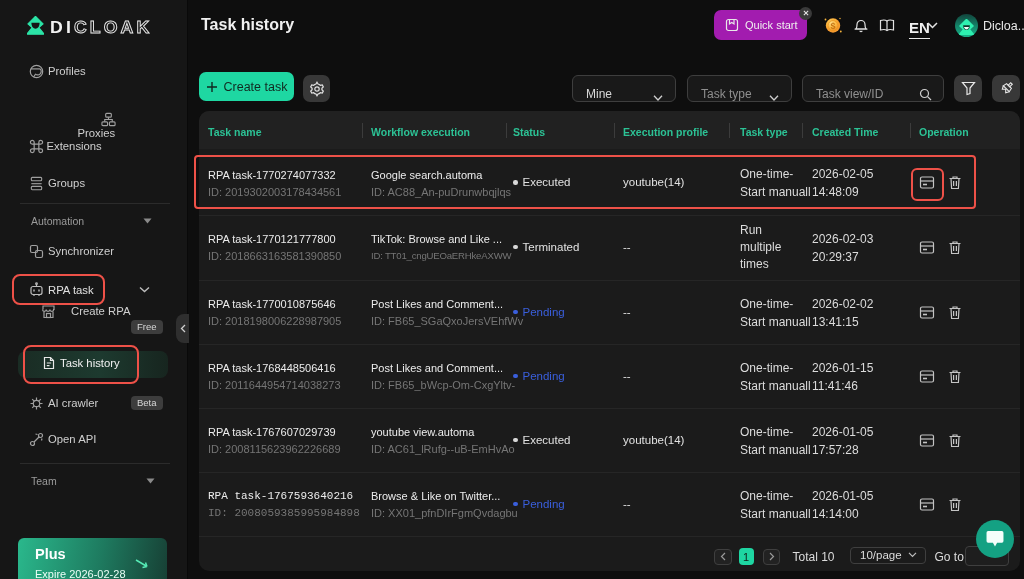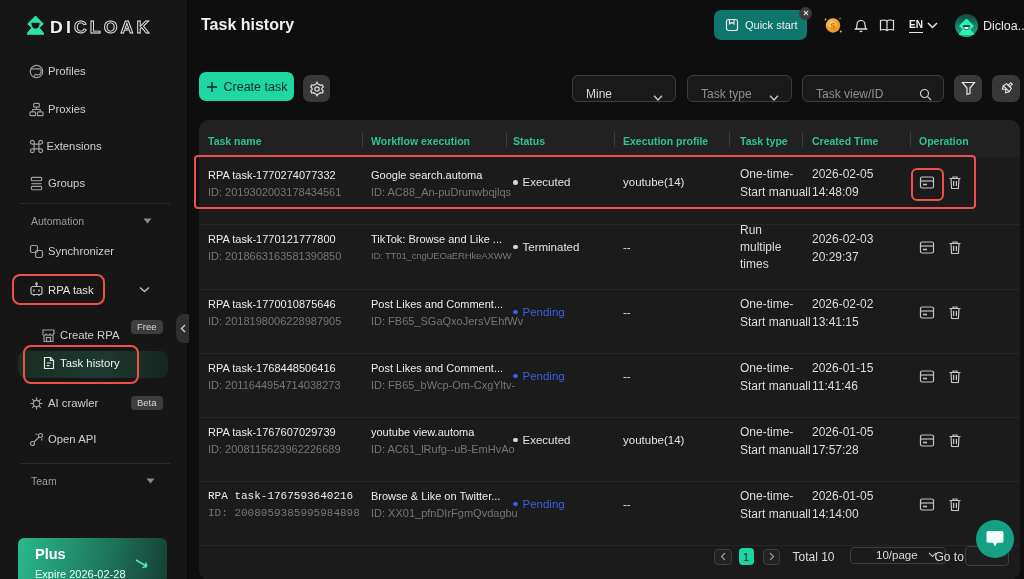--- a/index.html
+++ b/index.html
@@ -19,21 +19,21 @@
   .red { position:absolute; border:2.5px solid #ee5148; z-index:50; }
 
   
   #title { position:absolute; left:201px; top:16px; font-size:16px; font-weight:700; color:#f0f0f0; }
 
   
   .ctl { position:absolute; top:75px; height:27px; border:1px solid #3e3e3e; border-radius:6px; background:#191919; display:flex; align-items:flex-end; font-size:12px; color:#d8d8d8; }
   .btn-sq { position:absolute; top:75px; height:27px; width:27px; background:#383838; border-radius:7px; display:flex; align-items:center; justify-content:center; }
 
   
-  #table { position:absolute; left:199px; top:120px; width:821px; height:460px; background:#1b1b1b; border-radius:10px; }
+  #table { position:absolute; left:199px; top:111px; width:821px; height:460px; background:#1b1b1b; border-radius:10px; }
   #thead { position:absolute; left:0; top:0; width:821px; height:38px; background:#212121; border-radius:10px 10px 0 0; }
   .th { position:absolute; top:0; height:38px; display:flex; align-items:center; color:#2cc295; font-size:10.5px; font-weight:700; padding-top:3px; }
   .vsep { position:absolute; top:12px; height:15px; width:1px; background:#3c3c3c; }
   .hsep { position:absolute; left:0; width:821px; height:1px; background:#262626; }
   .cell1 { position:absolute; }
   .t1 { font-size:11px; color:#ececec; line-height:17px; white-space:nowrap; }
   .t2 { font-size:11px; color:#757575; line-height:16px; white-space:nowrap; }
   .st { font-size:11.5px; color:#e2e2e2; white-space:nowrap; }
   .dt { font-size:12px; color:#dcdcdc; line-height:18px; white-space:nowrap; }
   .pend { color:#3a5fdd; }
@@ -55,21 +55,21 @@
   <div class="mi" style="top:56px;text-align:center;">
     <svg style="margin-left:28.5px;" width="15" height="15" viewBox="0 0 15 15" fill="none" stroke="#a0a0a0" stroke-width="1.2">
       <circle cx="7.5" cy="7.5" r="6.2"></circle>
         <path d="M1.9 4.9 L11.2 4.9"></path>
         <path d="M11.2 4.9 A3.3 3.3 0 1 1 6.3 9.8"></path>
         <path d="M6.6 10 L4.6 13"></path>
     </svg>
     <span style="margin-left:4.5px;">Profiles</span>
   </div>
 
-  <div class="mi" style="top:94px;">
+  <div class="mi" style="top:112px;flex-direction:column;">
     <svg style="margin-left:28.5px;" width="15" height="15" viewBox="0 0 16 16" fill="none" stroke="#a0a0a0" stroke-width="1.2">
       <rect x="5" y="1.5" width="6" height="4" rx="1"></rect>
         <rect x="1" y="10.5" width="6" height="4" rx="1"></rect>
         <rect x="9" y="10.5" width="6" height="4" rx="1"></rect>
       <path d="M8 5.5 L8 8 M4 10.5 L4 8 L12 8 L12 10.5"></path>
     </svg>
     <span style="margin-left:4.5px;">Proxies</span>
   </div>
 
   <div class="mi" style="top:131px;">
@@ -110,21 +110,21 @@
         <path d="M7.5 4.5 L7.5 2 M5 12.5 L5 14 M10 12.5 L10 14"></path>
         <circle cx="7.5" cy="1.7" r="0.8"></circle>
         <path d="M5 7.5 L5 9.5 M10 7.5 L10 9.5" stroke-width="1.4"></path>
     </svg>
     <span style="margin-left:4px; color:#e0e0e0;">RPA task</span>
     <svg style="position:absolute; left:139px;" width="11" height="7" viewBox="0 0 11 7" fill="none" stroke="#bdbdbd" stroke-width="1.4">
         <path d="M1 1.5 L5.5 5.5 L10 1.5"></path>
       </svg>
   </div>
 
-  <div class="mi" style="top:320px;">
+  <div class="mi" style="top:296px;gap:11px;">
     <svg style="margin-left:41px;" width="15" height="15" viewBox="0 0 15 15" fill="none" stroke="#a0a0a0" stroke-width="1.2">
       <path d="M2 5.5 L2 2 L13 2 L13 5.5"></path>
         <path d="M1.5 5.5 A1.8 1.8 0 0 0 5.2 5.5 A1.8 1.8 0 0 0 8.9 5.5 A1.8 1.8 0 0 0 12.6 5.5 L13.5 5.5"></path>
         <path d="M3 7.5 L3 13.5 L12 13.5 L12 7.5"></path>
         <rect x="5.5" y="9.5" width="4" height="4"></rect>
     </svg>
     <span style="margin-left:4px;">Create RPA</span>
   </div>
   <div class="badge" style="left:131px; top:320px;">Free</div>
 
@@ -174,21 +174,21 @@
 
   <div class="abs" style="left:176px; top:314px; width:13px; height:29px; background:#2f2f2f; border-radius:8px 0 0 8px; display:flex; align-items:center; justify-content:center;">
     <svg width="6" height="9" viewBox="0 0 6 9" fill="none" stroke="#d0d0d0" stroke-width="1.3">
         <path d="M5 1 L1.5 4.5 L5 8"></path>
       </svg>
   </div>
 </div>
 
 <div id="title">Task history</div>
 
-<div class="abs" style="left:714px; top:10px; width:93px; height:29.5px; background:#0f766e; border-radius:7px; display:flex; align-items:center; z-index:3;">
+<div class="abs" style="left:714px; top:10px; width:93px; height:29.5px; background:#a21caf; border-radius:7px; display:flex; align-items:center; z-index:3;">
   <svg style="margin-left:11px;" width="14" height="14" viewBox="0 0 14 14" fill="none" stroke="#e8e8e8" stroke-width="1.2">
     <rect x="1.5" y="1.5" width="11" height="11" rx="2"></rect>
       <path d="M4.5 1.5 L4.5 6 L6.75 4.5 L9 6 L9 1.5"></path>
   </svg>
   <span style="margin-left:6px; font-size:11px; color:#efefef;">Quick start</span>
 </div>
 <div class="abs" style="left:799px; top:6.5px; width:13px; height:13px; background:#3a3a3a; border-radius:50%; z-index:4; display:flex; align-items:center; justify-content:center;">
   <svg width="6" height="6" viewBox="0 0 7 7" stroke="#e5e5e5" stroke-width="1.2">
       <path d="M1 1 L6 6 M6 1 L1 6"></path>
     </svg>
@@ -214,21 +214,21 @@
   <path d="M2 11 C2 11 3 9.8 3 6.5 A4 4 0 0 1 11 6.5 C11 9.8 12 11 12 11 Z"></path>
   <path d="M1 11 L13 11" stroke-linecap="round"></path>
     <path d="M6 13.2 A1.2 1.2 0 0 0 8 13.2" stroke-linecap="round"></path>
 </svg>
 
 <svg class="abs" style="left:879px; top:19px;" width="16" height="13" viewBox="0 0 16 13" fill="none" stroke="#e3e3e3" stroke-width="1.2">
   <path d="M8 2 C6.5 0.8 4 0.8 1.5 1.5 L1.5 11 C4 10.3 6.5 10.3 8 11.5 C9.5 10.3 12 10.3 14.5 11 L14.5 1.5 C12 0.8 9.5 0.8 8 2 Z"></path>
   <path d="M8 2 L8 11.5"></path>
 </svg>
 
-<div class="abs" style="left:909px; top:19px; font-size:10px; font-weight:700; color:#f0f0f0; border-bottom:1.5px solid #e8e8e8; padding-bottom:2px;">EN</div>
+<div class="abs" style="left:909px; top:19px; font-size:15px; font-weight:700; color:#f0f0f0; border-bottom:1.5px solid #e8e8e8; padding-bottom:2px;">EN</div>
 <svg class="abs" style="left:926.5px; top:22px;" width="11" height="7" viewBox="0 0 11 7" fill="none" stroke="#e3e3e3" stroke-width="1.5">
     <path d="M1 1 L5.5 5.5 L10 1"></path>
   </svg>
 
 <div class="abs" style="left:955px; top:14px; width:23px; height:23px; border-radius:50%; background:linear-gradient(180deg,#12443c 0%, #14876b 55%, #17b389 100%); overflow:hidden;">
   <svg class="abs" style="left:4px; top:4.5px;" width="15" height="16.5" viewBox="0 0 17 18.5">
     <path d="M8.5 0.3 L16 7.9 L11.9 11.6 L16.4 17.4 L16.4 18.2 L0.6 18.2 L0.6 17.4 L5.1 11.6 L1 7.9 Z" fill="#2ef0b0" stroke="#2ef0b0" stroke-width="1.5" stroke-linejoin="round"></path>
     <path d="M4.7 6.9 L12.3 6.9 C12.2 10.6 10.5 12.4 8.5 12.4 C6.5 12.4 4.8 10.6 4.7 6.9 Z" fill="#10342b"></path>
     <path d="M5.6 9 C6.2 10.9 7.2 11.7 8.5 11.7 C9.8 11.7 10.8 10.9 11.4 9 Z" fill="#f2fffb"></path>
   </svg>
@@ -452,21 +452,21 @@
       <path d="M5 1 L1.5 4.5 L5 8"></path>
     </svg>
 </div>
 <div class="abs" style="left:738.5px; top:548px; width:15px; height:17px; background:#1ed6a2; border-radius:4px; color:#0d2019; font-size:11px; display:flex; align-items:center; justify-content:center;">1</div>
 <div class="abs" style="left:763px; top:548.5px; width:17px; height:16px; border:1px solid #3f3f3f; border-radius:4px; background:#222; display:flex; align-items:center; justify-content:center;">
   <svg width="6" height="9" viewBox="0 0 6 9" fill="none" stroke="#9a9a9a" stroke-width="1.2">
       <path d="M1 1 L4.5 4.5 L1 8"></path>
     </svg>
 </div>
 <div class="abs" style="left:792.5px; top:550px; font-size:12px; color:#dcdcdc;">Total 10</div>
-<div class="abs" style="left:850px; top:546.5px; width:96px; height:17px; border:1px solid #3f3f3f; border-radius:4px; display:flex; align-items:center; font-size:11.5px; color:#dcdcdc;padding-left:16px;">
+<div class="abs" style="left:850px; top:546.5px; width:76px; height:17px; border:1px solid #3f3f3f; border-radius:4px; display:flex; align-items:center; font-size:11.5px; color:#dcdcdc;">
   <span style="margin-left:9px;">10/page</span>
   <svg style="position:absolute; right:8px;" width="9" height="6" viewBox="0 0 9 6" fill="none" stroke="#bdbdbd" stroke-width="1.2">
       <path d="M1 0.8 L4.5 4.5 L8 0.8"></path>
     </svg>
 </div>
 <div class="abs" style="left:934.5px; top:550px; font-size:12px; color:#dcdcdc;">Go to</div>
 <div class="abs" style="left:964.5px; top:546px; width:44px; height:19.5px; border:1px solid #3f3f3f; border-radius:4px; background:#1e1e1e;"></div>
 
 <div class="red" style="left:12px; top:274px; width:93px; height:31px; border-radius:8px;"></div>
 <div class="red" style="left:23px; top:345px; width:116px; height:39px; border-radius:8px;"></div>

